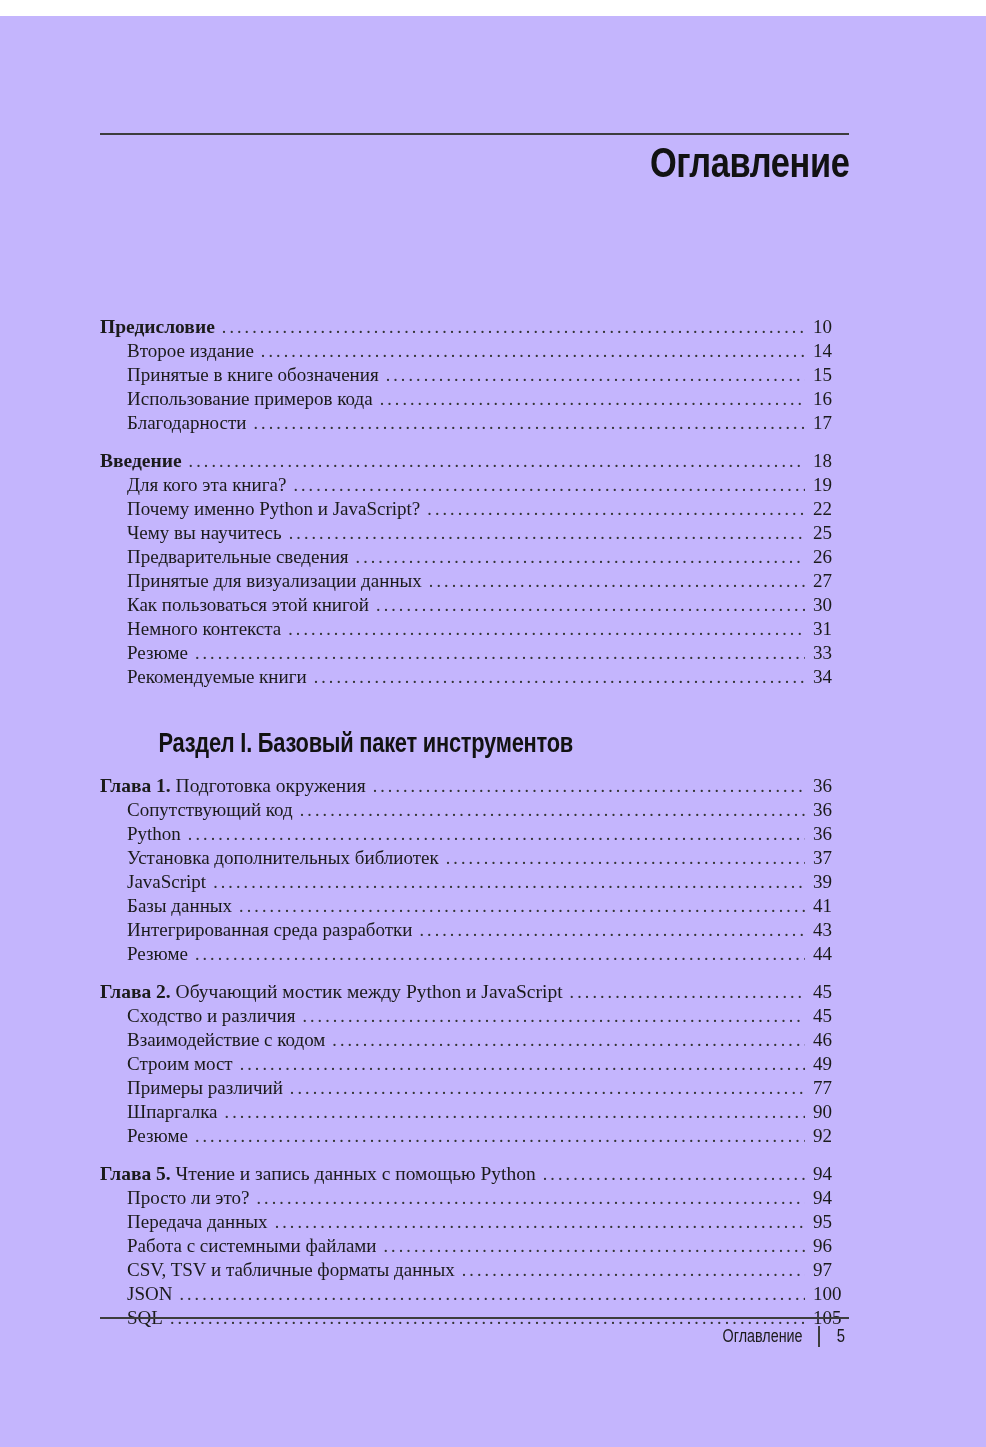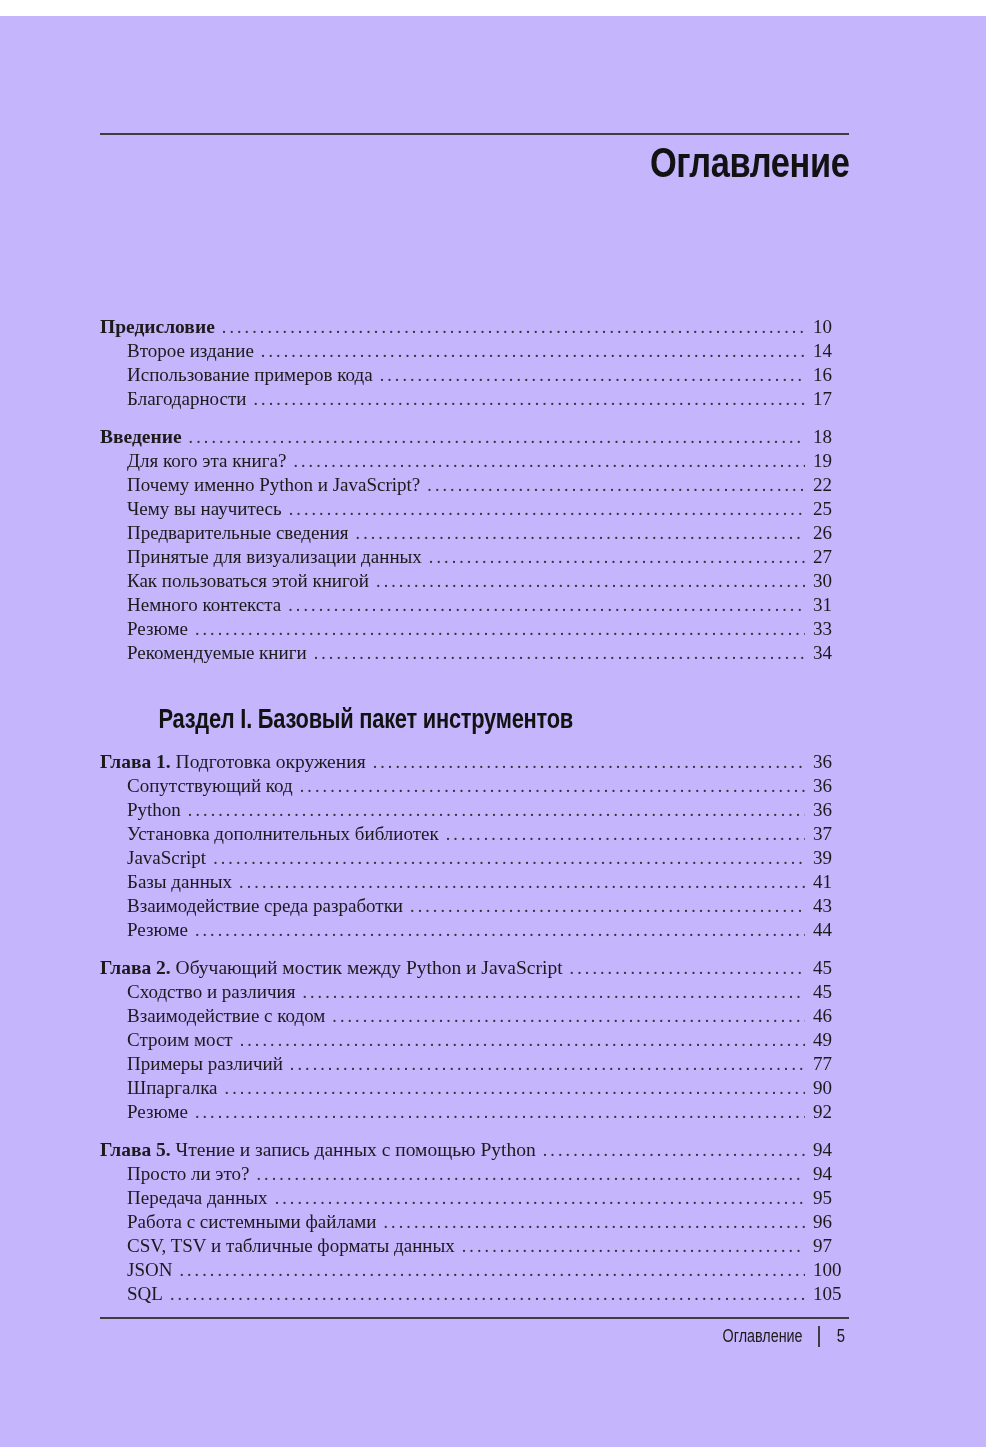--- a/index.html
+++ b/index.html
@@ -141,20 +141,25 @@
           <span class="entry-label"><span class="entry-prefix">Предисловие</span><span></span></span>
           <span class="leader"></span>
           <span class="page-num">10</span>
         </div>
         <div class="toc-row sub">
           <span class="entry-label"><span>Второе издание</span></span>
           <span class="leader"></span>
           <span class="page-num">14</span>
         </div>
         <div class="toc-row sub">
+          <span class="entry-label"><span>Принятые в книге обозначения</span></span>
+          <span class="leader"></span>
+          <span class="page-num">15</span>
+        </div>
+        <div class="toc-row sub">
           <span class="entry-label"><span>Использование примеров кода</span></span>
           <span class="leader"></span>
           <span class="page-num">16</span>
         </div>
         <div class="toc-row sub">
           <span class="entry-label"><span>Благодарности</span></span>
           <span class="leader"></span>
           <span class="page-num">17</span>
         </div>
       </div>
@@ -236,21 +241,21 @@
           <span class="entry-label"><span>JavaScript</span></span>
           <span class="leader"></span>
           <span class="page-num">39</span>
         </div>
         <div class="toc-row sub">
           <span class="entry-label"><span>Базы данных</span></span>
           <span class="leader"></span>
           <span class="page-num">41</span>
         </div>
         <div class="toc-row sub">
-          <span class="entry-label"><span>Взаимодействие среда разработки</span></span>
+          <span class="entry-label"><span>Интегрированная среда разработки</span></span>
           <span class="leader"></span>
           <span class="page-num">43</span>
         </div>
         <div class="toc-row sub">
           <span class="entry-label"><span>Резюме</span></span>
           <span class="leader"></span>
           <span class="page-num">44</span>
         </div>
       </div>
       <div class="toc-block">

